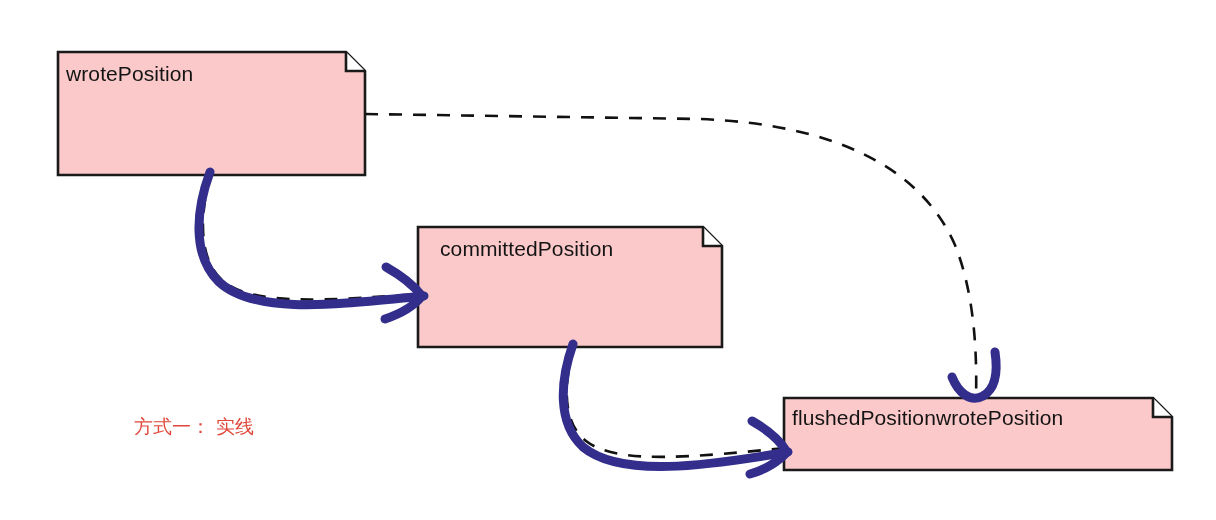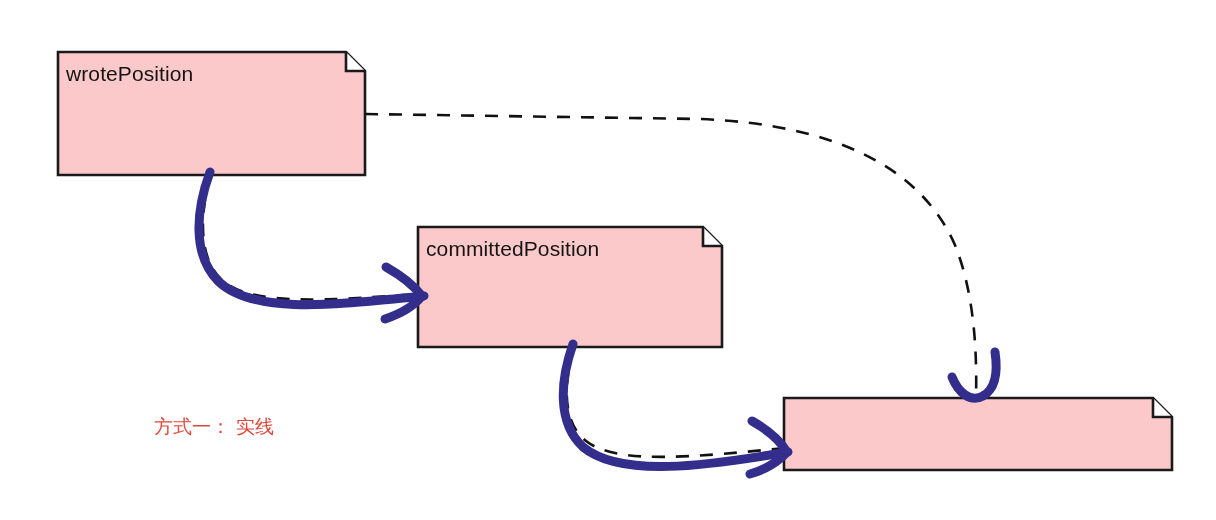--- a/index.html
+++ b/index.html
@@ -39,21 +39,20 @@
     left: 134px;
     top: 409px;
     font-family: "DejaVu Sans", "Liberation Sans", sans-serif;
     font-size: 19px;
     line-height: 34px;
     color: #e0473a;
     white-space: nowrap;
   }
   .legend-line {
     display: block;
-    margin-left: 20px;
   }
 </style>
 </head>
 <body>
 
 <div id="canvas">
 
   <svg id="diagram-svg" viewBox="0 0 1216 520">
 
     <g>
@@ -90,20 +89,21 @@
 
       <path d="M 573,344 C 560,381 557,423 583,447 C 620,478 706,466 788,452"></path>
       <path d="M 752,421 C 768,430 781,442 787,452 C 779,461 765,470 750,474"></path>
 
       <path d="M 995,352 C 998,372 995,389 983,396 C 970,403 958,392 952,377"></path>
     </g>
   </svg>
 
   <div class="note-label" style="left:66px; top:62px;">wrotePosition</div>
 
-  <div class="note-label" style="left:426px; top:237px;">committedPosition</div>
+  <div class="note-label" style="left:440px; top:237px;">committedPosition</div>
 
+  <div class="note-label" style="left:792px; top:406px;">flushedPositionwrotePosition</div>
 
   <div class="legend">
     <span class="legend-line">方式一： 实线</span>
   </div>
 
 </div>
 
 </body></html>

